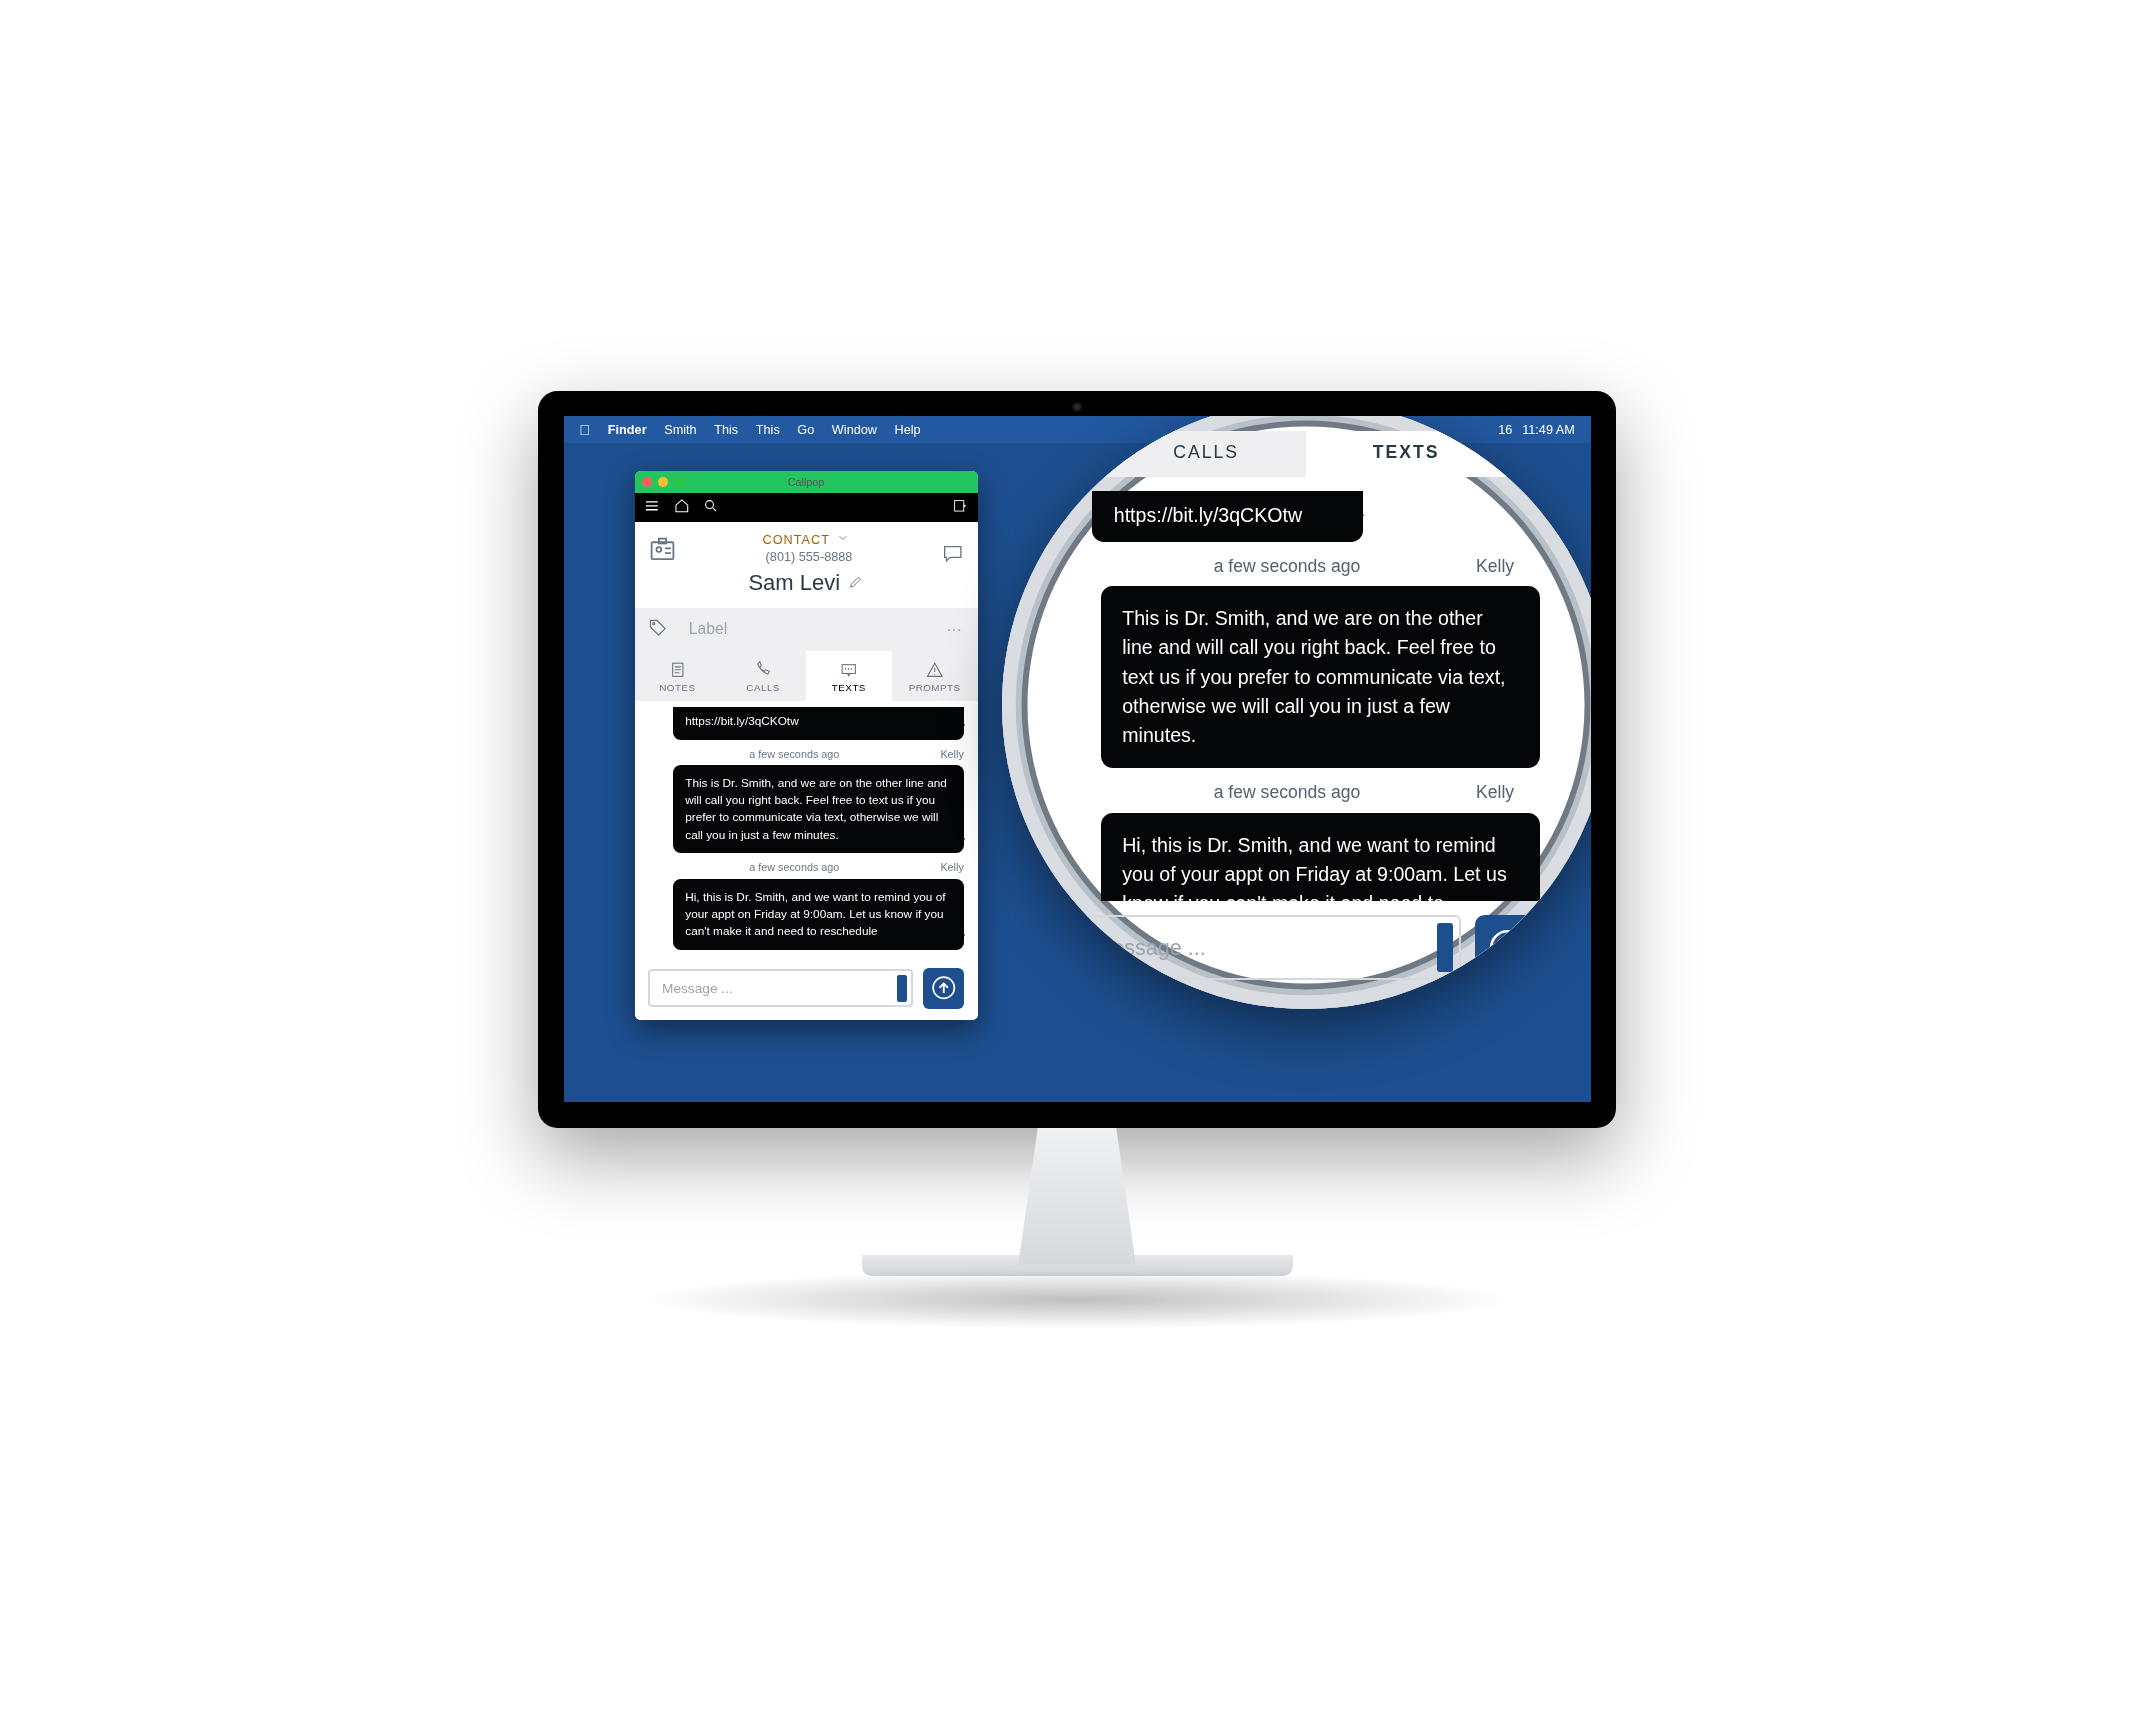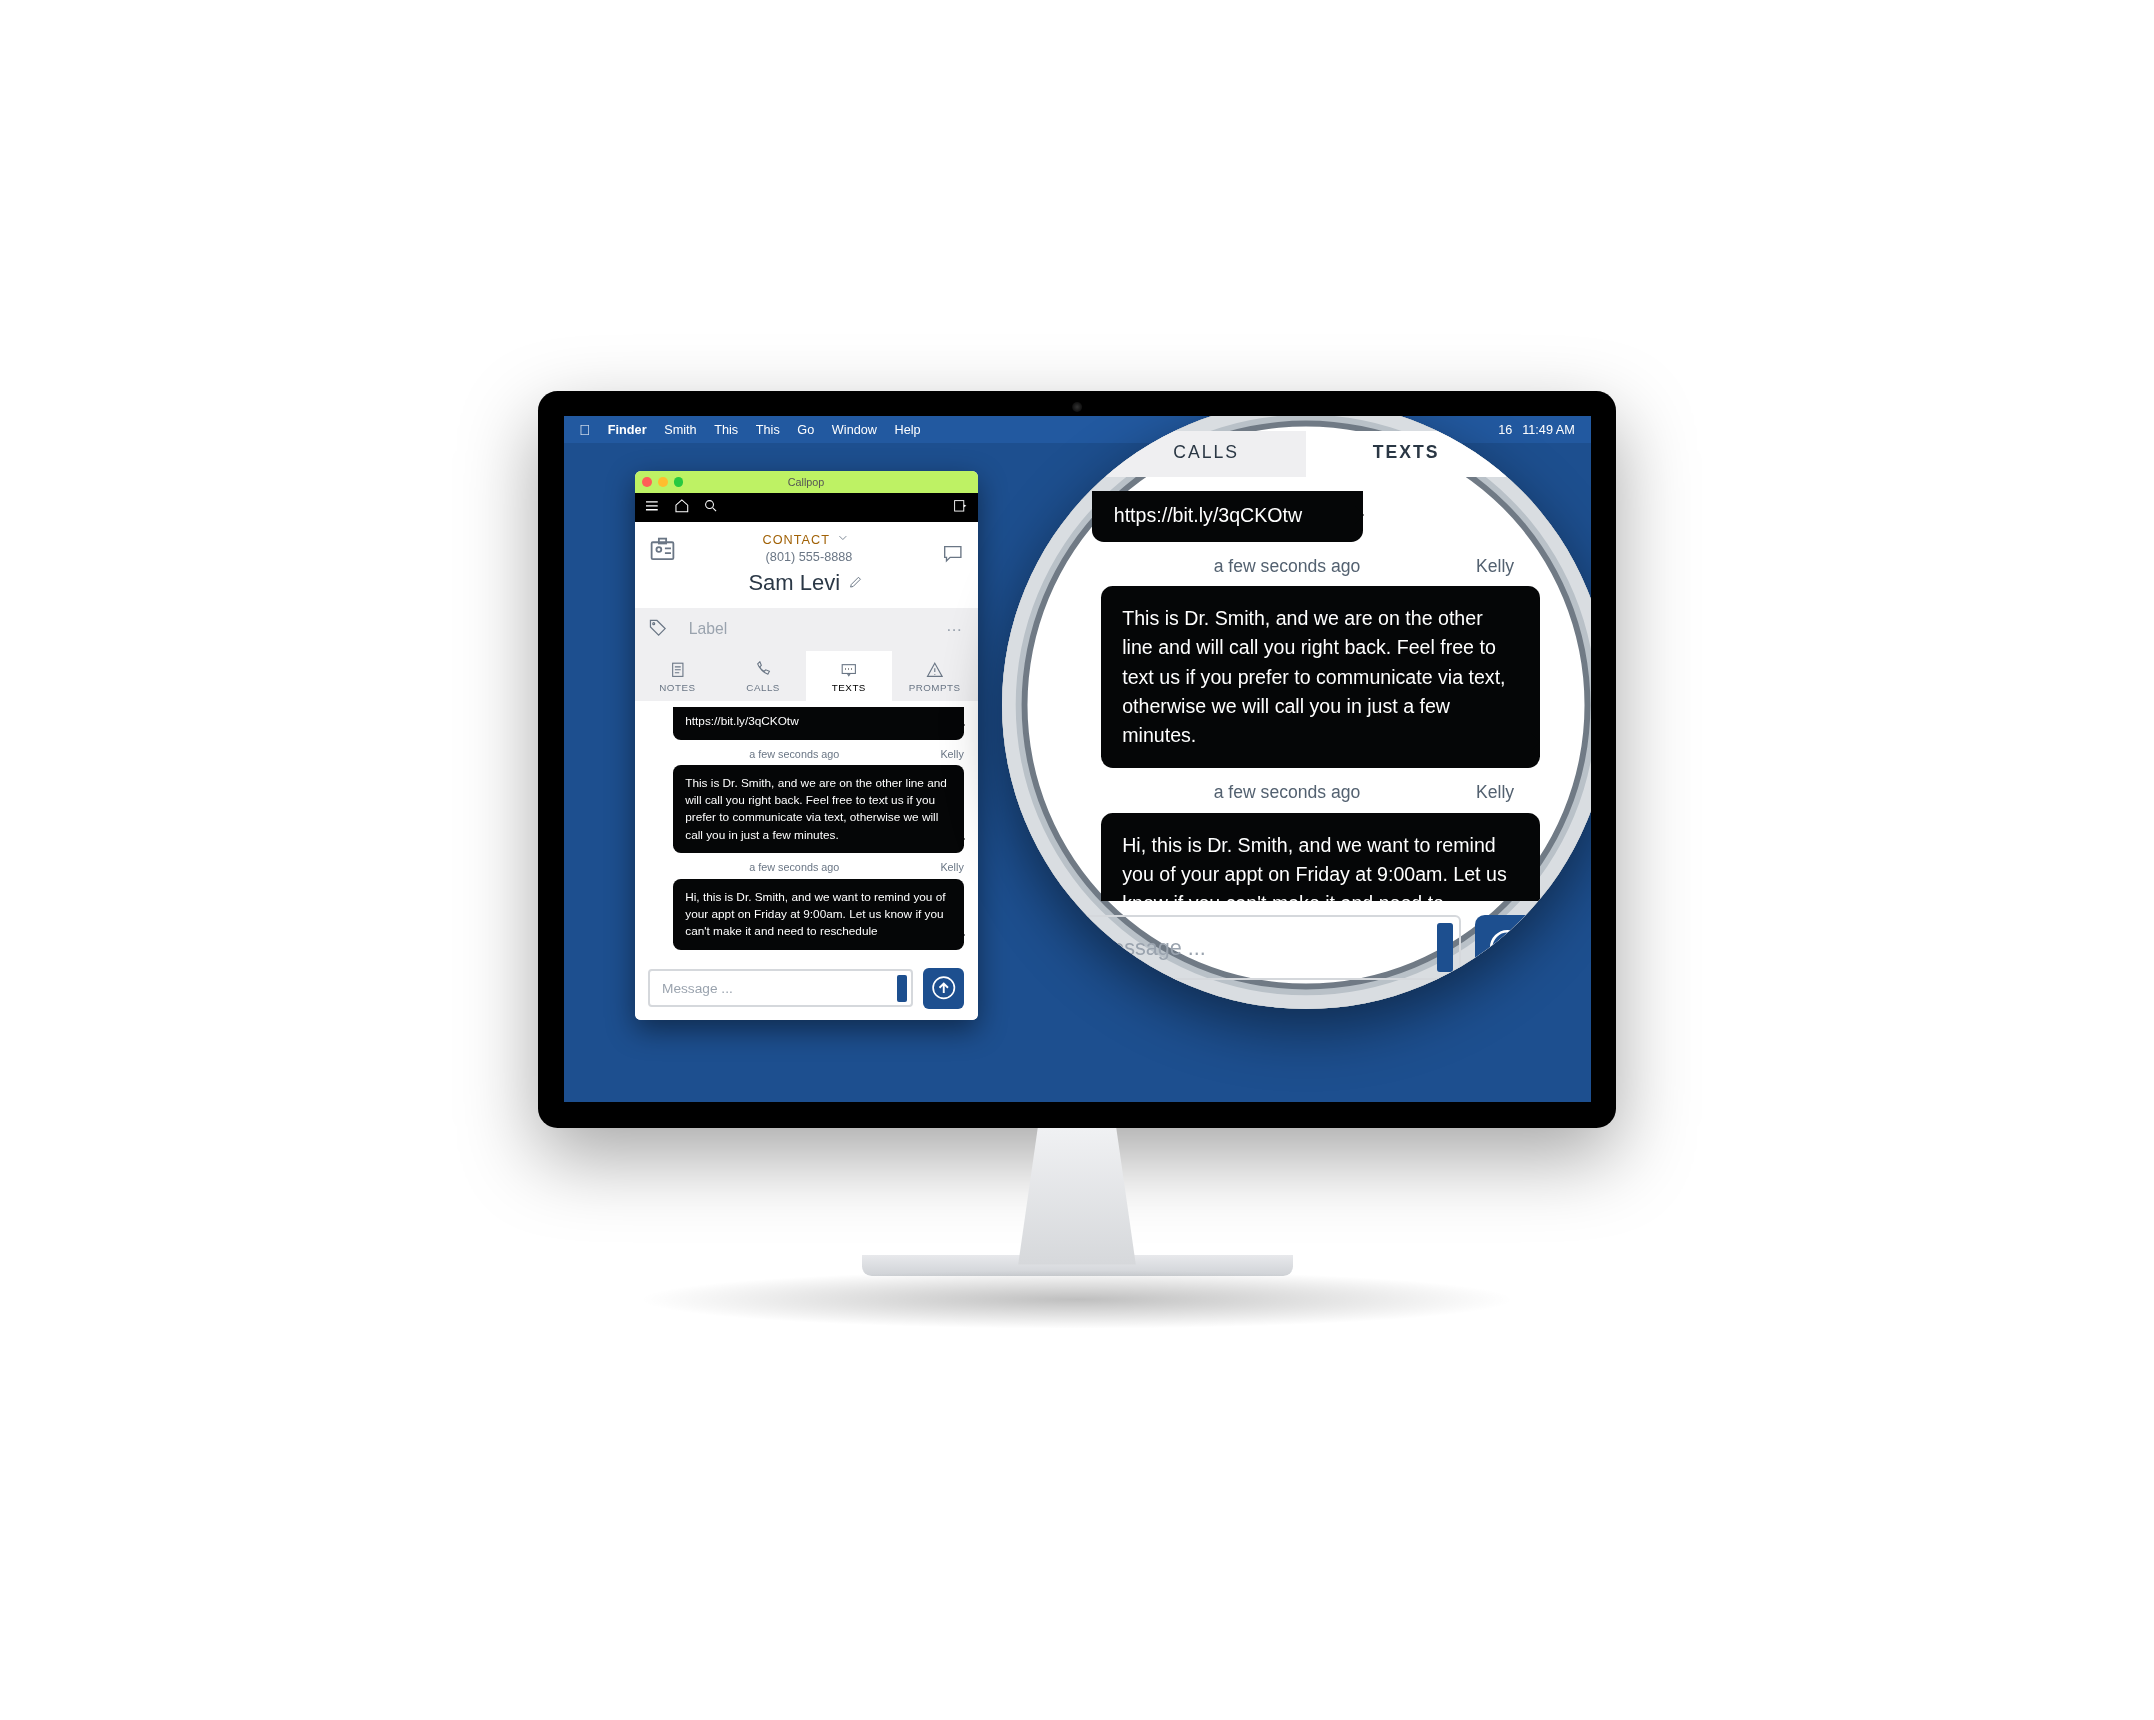--- a/index.html
+++ b/index.html
@@ -60,21 +60,21 @@
     left: 71px;
     width: 343px;
     background: #f0f1f3;
     border-radius: 5.9px;
     box-shadow: 0 9.8px 29px rgba(0,0,0,0.45);
     overflow: hidden;
     font-size: 11.8px;
     color: #333;
   }
   .app-titlebar {
-    background: #bef264;
+    background: #22c55e;
     height: 21.6px;
     display:flex;
     align-items:center;
     padding: 0 7.8px;
     position: relative;
   }
   .traffic { display:flex; gap:5.9px; }
   .traf { width:9.8px; height:9.8px; border-radius:50%; }
   .traf.r{background:#ff5f57;} .traf.y{background:#ffbd2e;} .traf.g{background:#28c940;}
   .app-titlebar .title {

